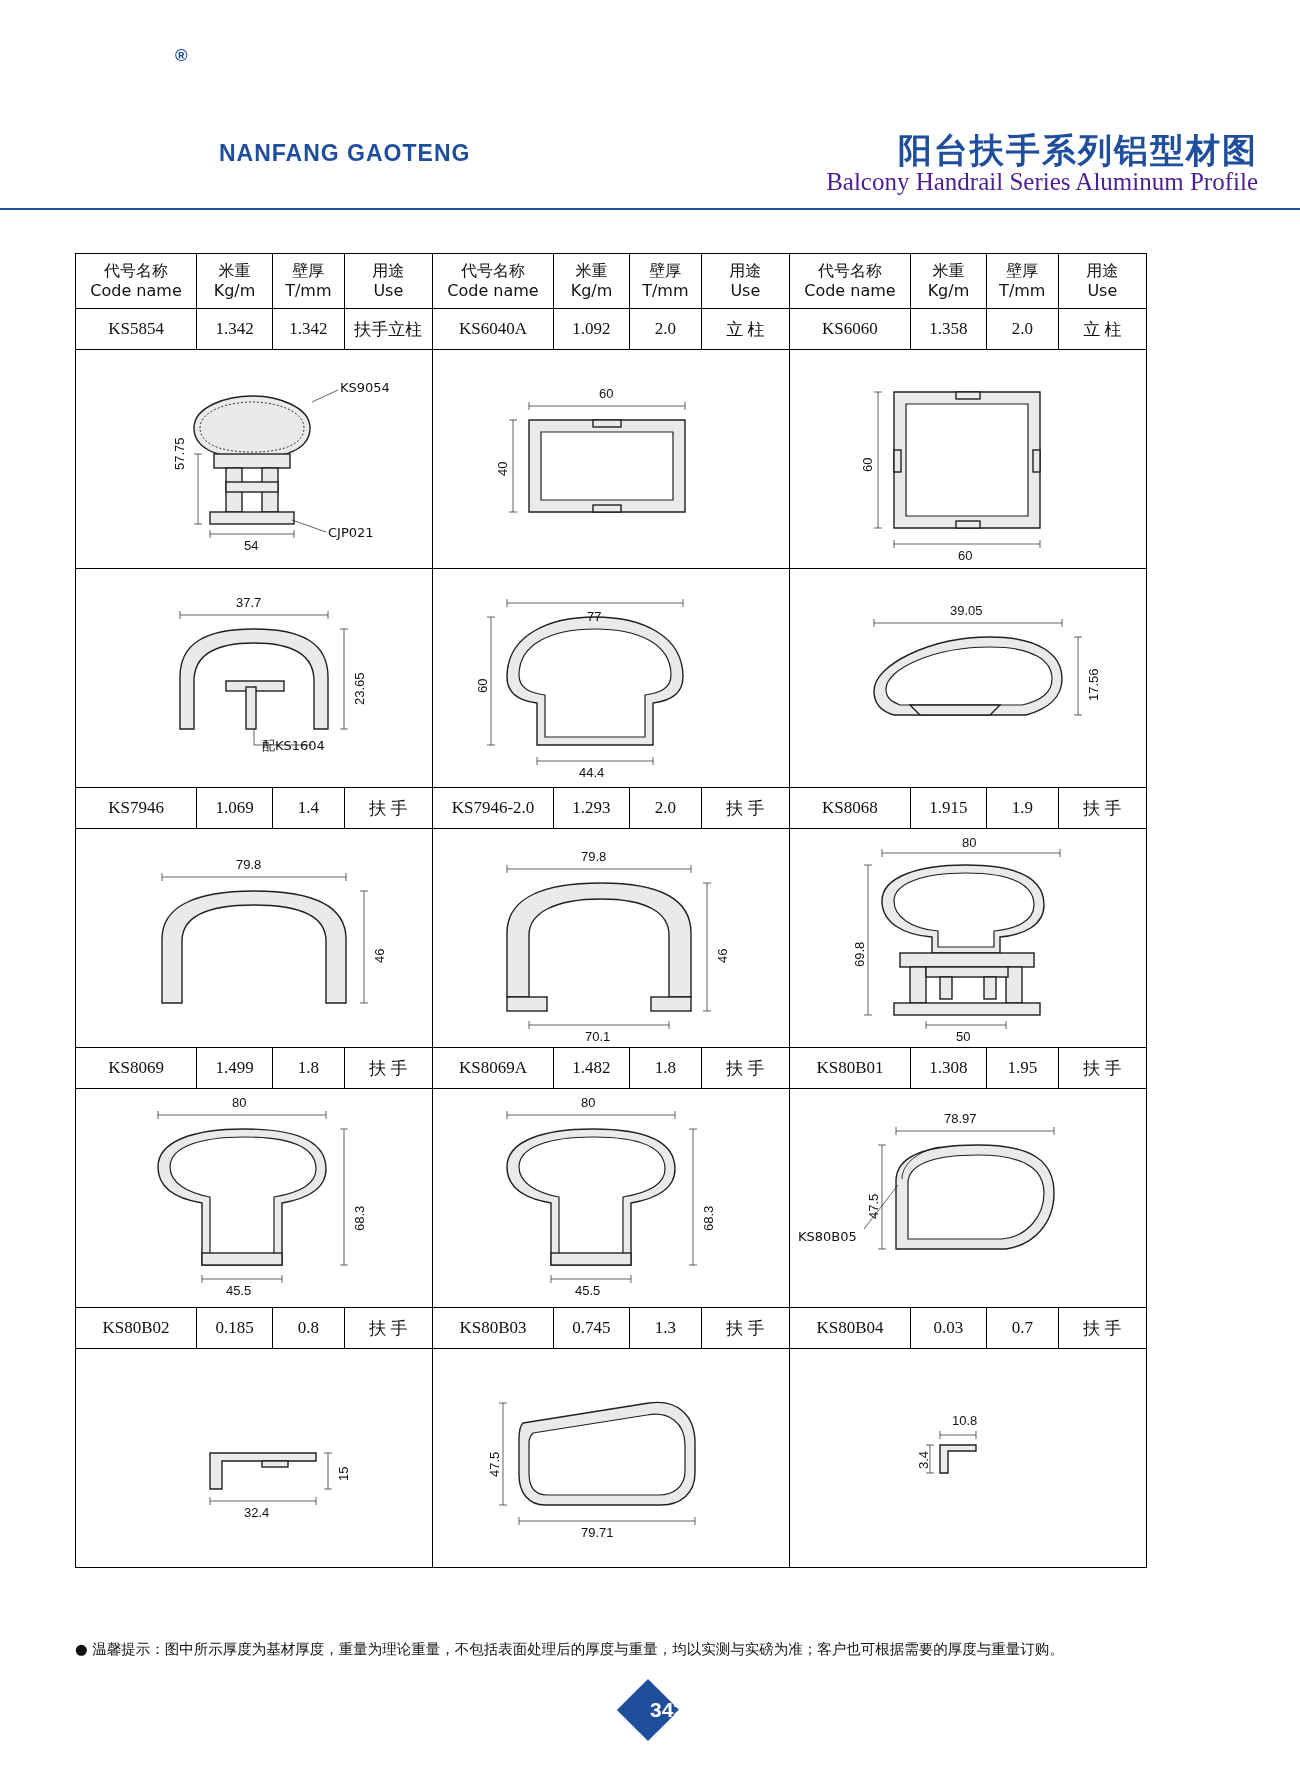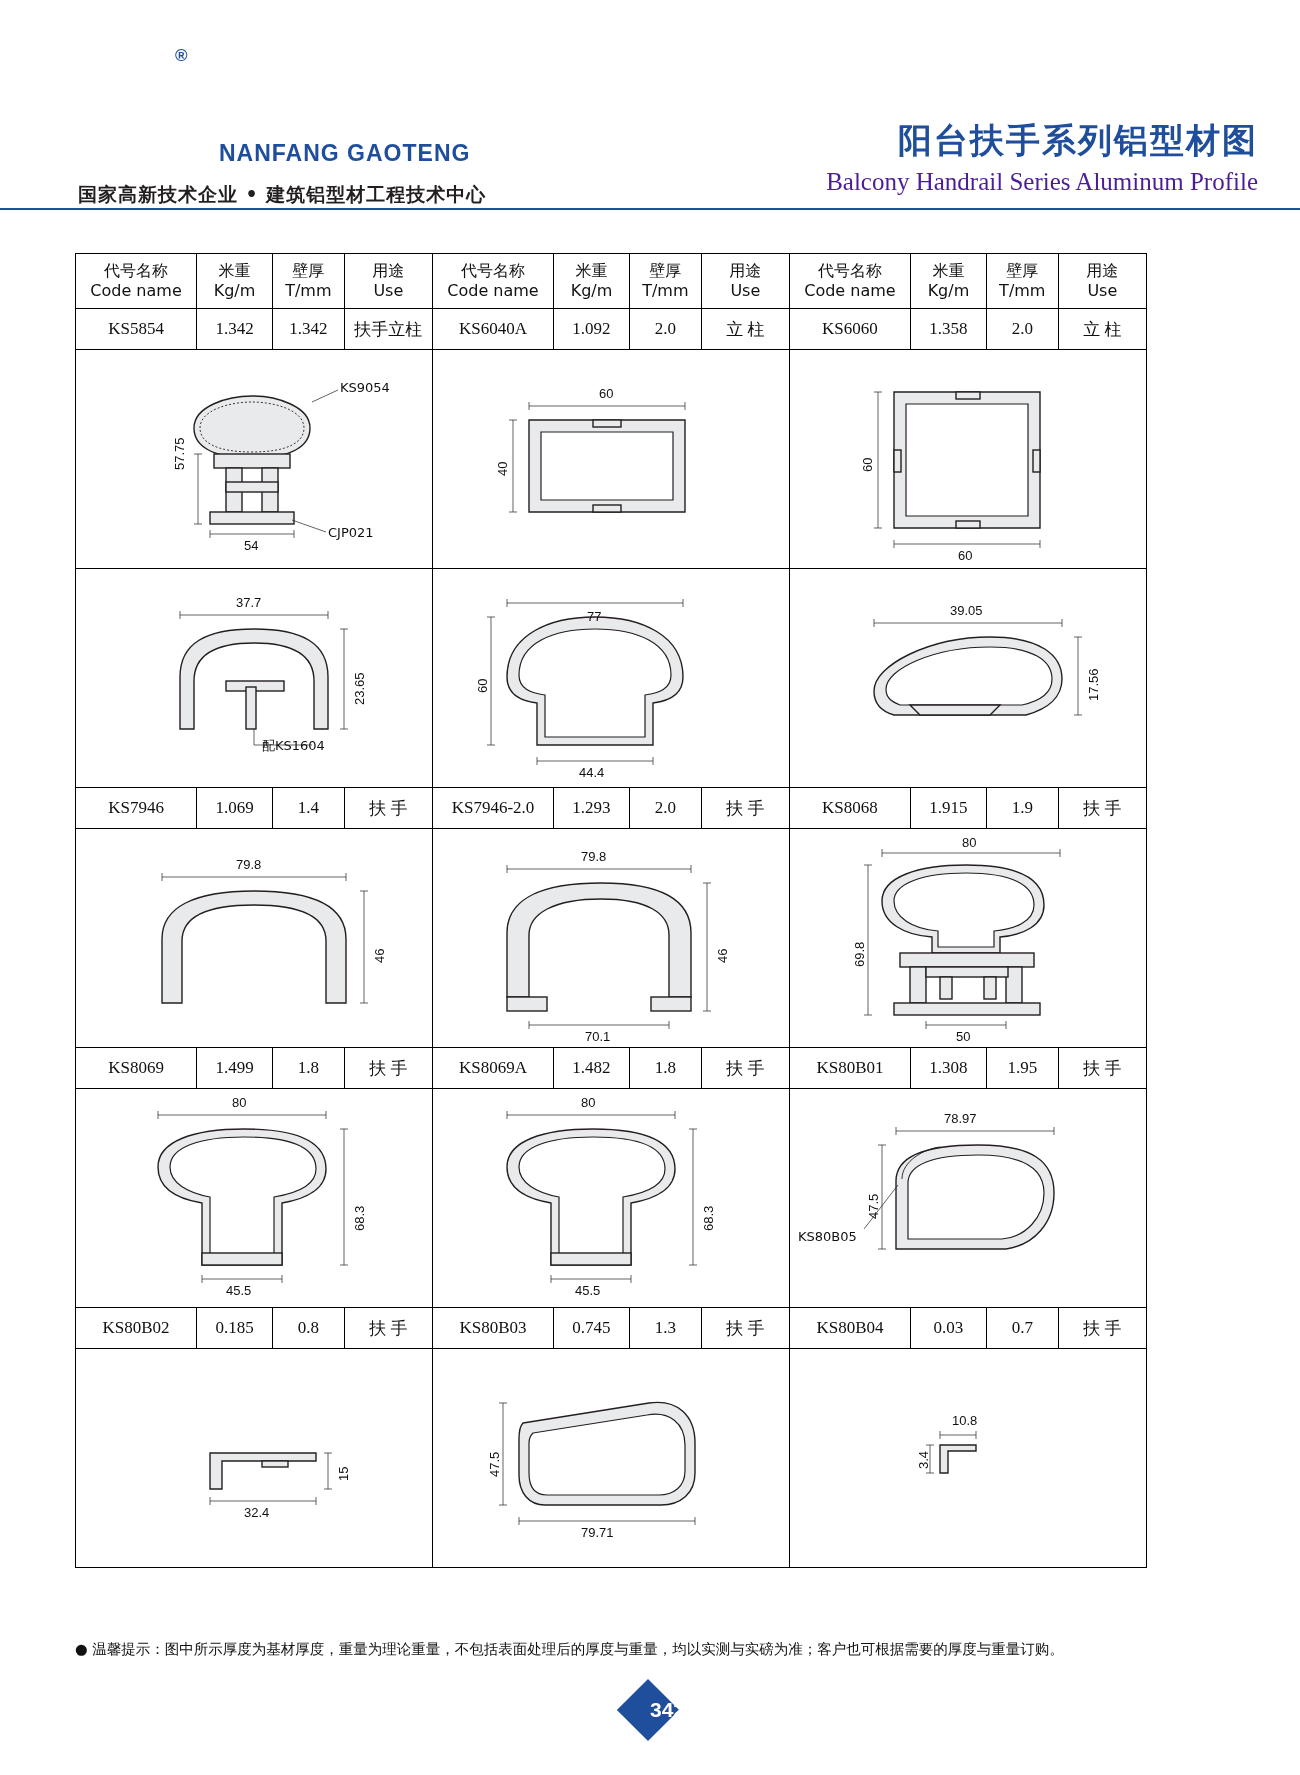--- a/index.html
+++ b/index.html
@@ -15,21 +15,21 @@
 
   
   .header{position:relative;height:180px;}
   .logo-wrap{position:absolute;left:75px;top:48px;display:flex;align-items:flex-start;}
   .logo-mark{width:140px;height:90px;position:relative;}
   .logo-mark svg{display:block;}
   .logo-cn{font-family:"DejaVu Sans", sans-serif;font-size:60px;font-weight:bold;color:#1f4e9c;letter-spacing:2px;line-height:1;margin-left:4px;margin-top:12px;}
   .logo-en{position:absolute;left:219px;top:140px;font-family:Liberation Sans, sans-serif;font-size:23px;font-weight:bold;color:#1f4e9c;letter-spacing:1px;}
   .reg{position:absolute;left:175px;top:46px;font-size:17px;color:#1f4e9c;font-weight:bold;}
   .tagline{position:absolute;left:78px;top:182px;font-family:"DejaVu Sans", sans-serif;font-size:19px;font-weight:bold;color:#231f20;letter-spacing:1px;}
-  .title-cn{position:absolute;right:42px;top:118px;font-family:Liberation Mono, monospace;font-size:34px;font-weight:bold;color:#1f4e9c;letter-spacing:2px;}
+  .title-cn{position:absolute;right:42px;top:128px;font-family:Liberation Mono, monospace;font-size:34px;font-weight:bold;color:#1f4e9c;letter-spacing:2px;}
   .title-en{position:absolute;right:42px;top:168px;font-family:Liberation Serif, serif;font-size:25px;color:#4c1d95;}
   .rule{position:absolute;left:0;top:208px;width:1300px;height:2px;background:#1f4e9c;}
 
   
   .tbl{position:absolute;left:75px;top:253px;width:1072px;border-collapse:collapse;table-layout:fixed;}
   .tbl td{border:1px solid #000;text-align:center;vertical-align:middle;}
   .hdr td{height:52px;font-family:"DejaVu Sans", sans-serif;font-size:16px;line-height:1.25;}
   .hdr .l1{display:block;}
   .hdr .l2{display:block;}
   .rowlabel td{height:38px;font-size:17px;font-family:Liberation Serif, serif;}
@@ -55,21 +55,20 @@
   .pagebox .num{position:absolute;left:0;top:10px;width:70px;text-align:right;color:#fff;font-size:21px;font-family:"Liberation Sans", sans-serif;font-weight:bold;}
 </style>
 </head>
 <body>
 
 <div class="page">
 
   <div class="header">
     <div class="reg">®</div>
     <div class="logo-en">NANFANG GAOTENG</div>
-    <div class="tagline">国家高新技术企业 • 建筑铝型材工程技术中心</div>
     <div class="title-cn">阳台扶手系列铝型材图</div>
     <div class="title-en">Balcony Handrail Series Aluminum Profile</div>
     <div class="rule"></div>
   </div>
 
   <table class="tbl">
     <colgroup>
       <col class="c1">
         <col class="c2">
         <col class="c3">

